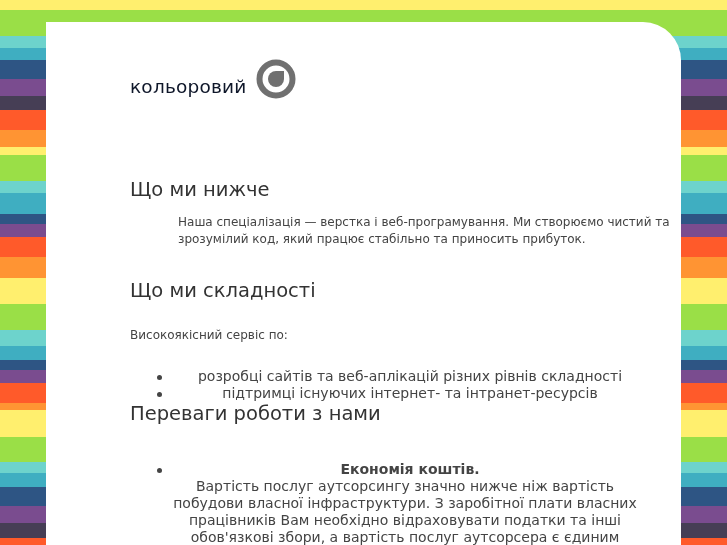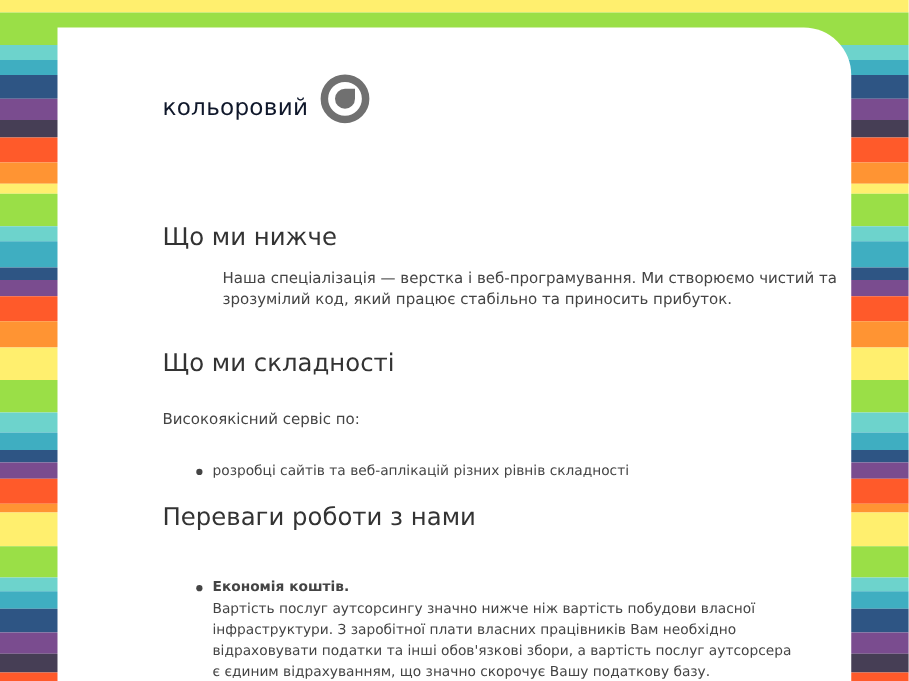--- a/index.html
+++ b/index.html
@@ -27,21 +27,21 @@
   .content { position:absolute; left:84px; top:153px; width:520px; color:#444; }
   h2 {
     font-weight:normal; font-size:19.5px; color:#333; margin:0; line-height:24px;
   }
   p { margin:0; font-size:12px; line-height:17px; }
   .sec1-title { position:absolute; top:3px; left:0; }
   .sec1-text { position:absolute; top:39px; left:0; width:500px;margin-left:48px; }
   .sec2-title { position:absolute; top:104px; left:0; }
   .sec2-intro { position:absolute; top:152px; left:0; }
   ul { margin:0; padding:0; list-style:none; }
-  li { position:relative; font-size:11px; line-height:17px; padding-left:40px; }
+  li { position:relative; font-size:14px; line-height:17px; padding-left:40px;text-align:center; }
   li::before {
     content:""; position:absolute; left:27px; top:7px; width:5px; height:5px;
     border-radius:50%; background:#444;
   }
   .list2 { position:absolute; top:193px; left:0; width:520px; }
   .sec3-title { position:absolute; top:227px; left:0;text-align:center; }
   .list3 { position:absolute; top:286px; left:0; width:520px; }
   .list3 b { color:#444; }
   .benefit-text { display:block; width:470px; }
 </style>
@@ -95,20 +95,21 @@
   </div>
 
   <div class="content">
     <h2 class="sec1-title">Що ми нижче</h2>
     <p class="sec1-text">Наша спеціалізація — верстка і веб-програмування. Ми створюємо чистий та зрозумілий код, який працює стабільно та приносить прибуток.</p>
 
     <h2 class="sec2-title">Що ми складності</h2>
     <p class="sec2-intro">Високоякісний сервіс по:</p>
     <ul class="list2">
       <li>розробці сайтів та веб-аплікацій різних рівнів складності</li>
+      <li>підтримці існуючих інтернет- та інтранет-ресурсів</li>
     </ul>
 
     <h2 class="sec3-title">Переваги роботи з нами</h2>
     <ul class="list3">
       <li>
         <b>Економія коштів.</b>
         <span class="benefit-text">Вартість послуг аутсорсингу значно нижче ніж вартість побудови власної інфраструктури. З заробітної плати власних працівників Вам необхідно відраховувати податки та інші обов'язкові збори, а вартість послуг аутсорсера є єдиним відрахуванням, що значно скорочує Вашу податкову базу.</span>
       </li>
     </ul>
   </div>

